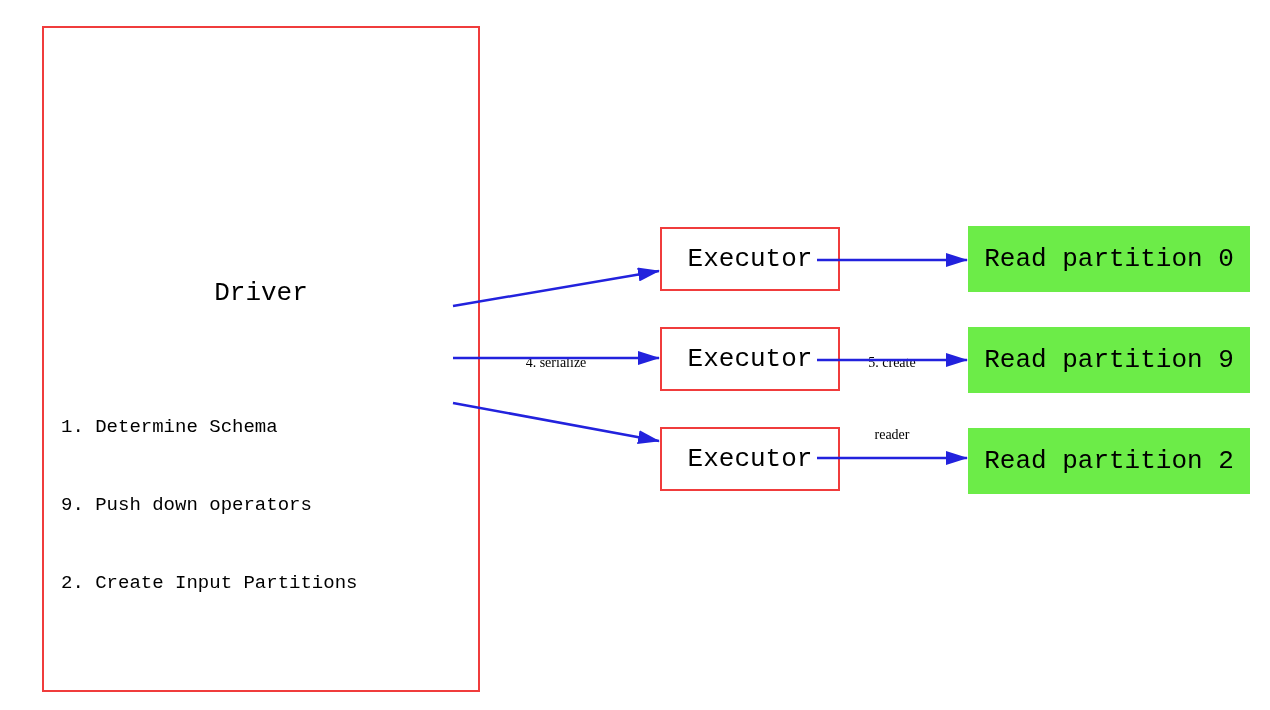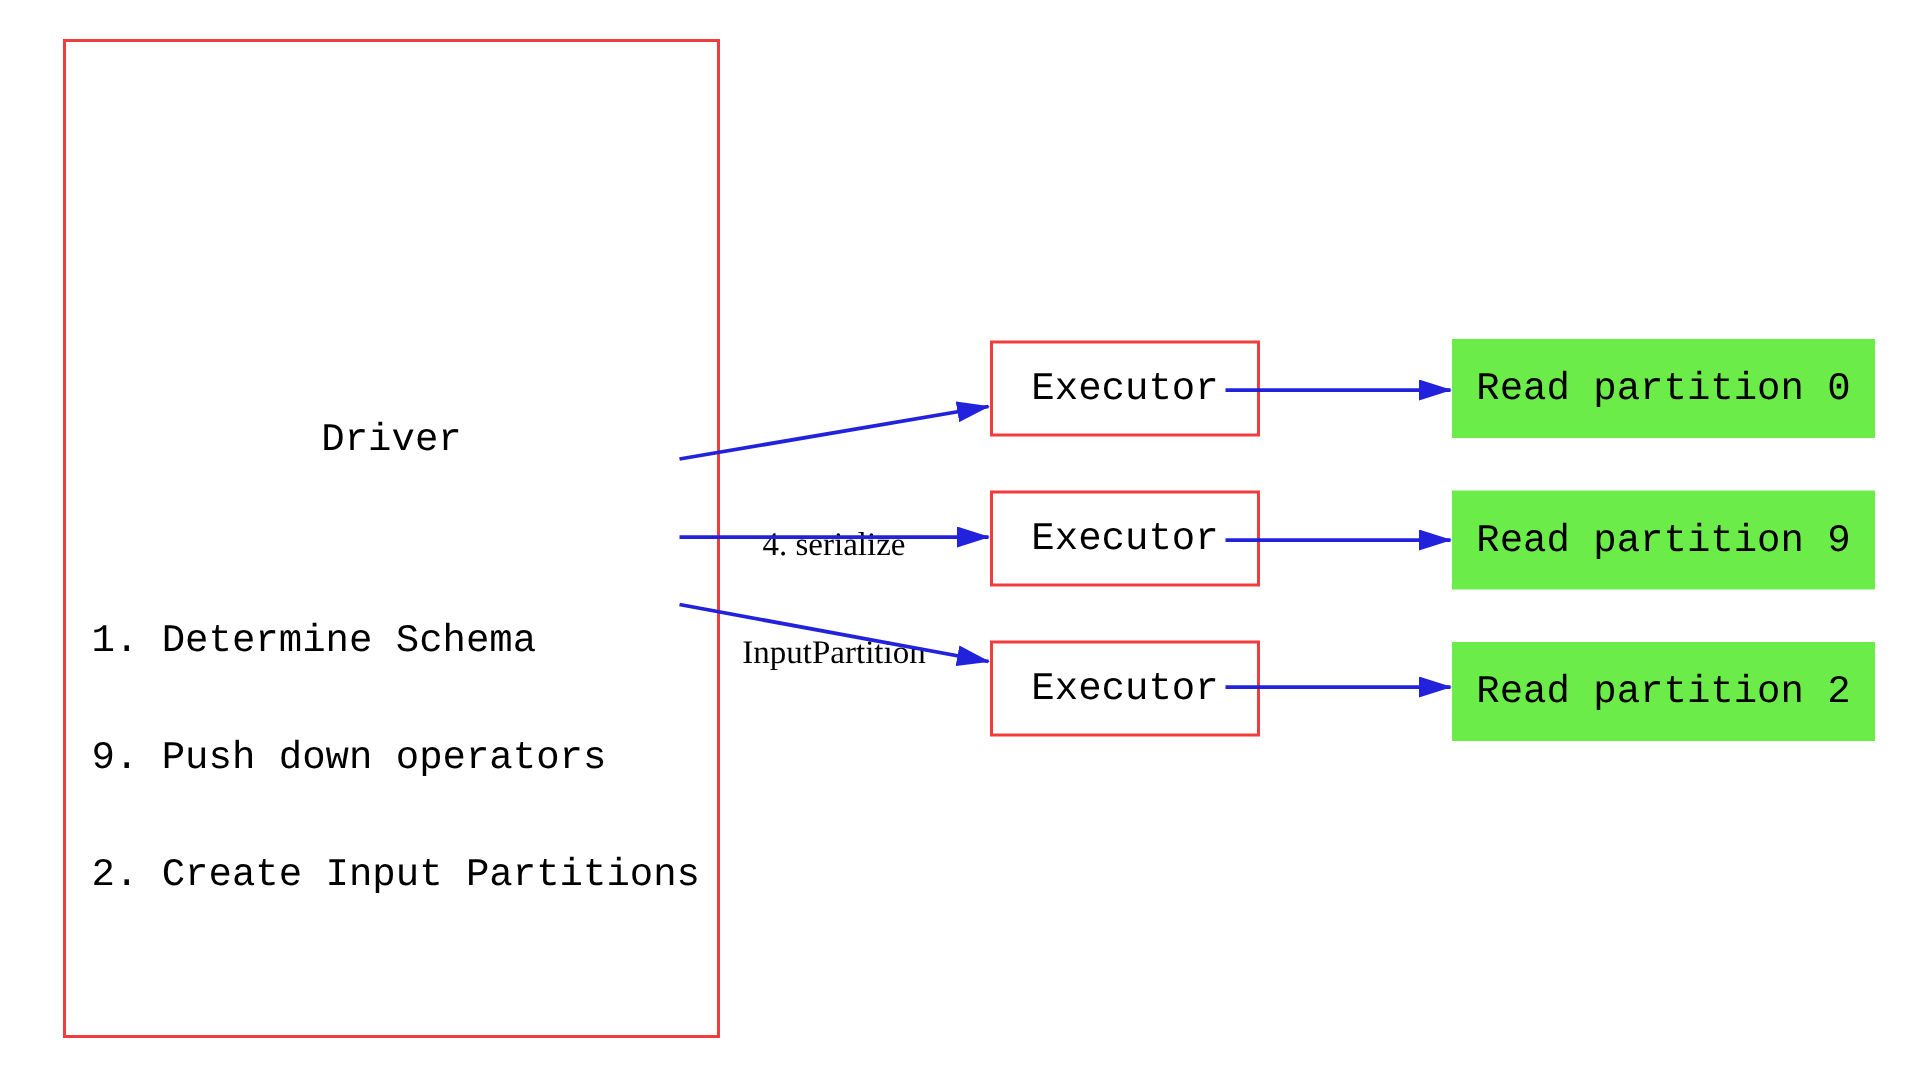--- a/index.html
+++ b/index.html
@@ -30,21 +30,21 @@
   .driver-title {
     position: absolute;
     left: 0; top: 250px; width: 100%;
     text-align: center;
     font-size: 26px;
     white-space: pre;
   }
   .driver-steps {
     position: absolute;
     left: 17px; top: 334px;
-    font-size: 26px;
+    font-size: 19px;
     line-height: 26px;
     white-space: pre;
   }
   .driver-steps .step { height: 26px; }
 
   .executor-box {
     position: absolute;
     left: 660px; width: 180px; height: 64px;
     border: 2px solid var(--box-border);
     background: var(--background);
@@ -64,21 +64,21 @@
     font-size: 26px;
     white-space: pre;
   }
   .partition-0 { top: 226px; }
   .partition-1 { top: 327px; }
   .partition-2 { top: 428px; justify-content: center; }
 
   .edge-label {
     position: absolute;
     font-family: "Liberation Serif", "DejaVu Serif", serif;
-    font-size: 22px;
+    font-size: 14px;
     line-height: 24px;
     text-align: center;
     white-space: pre;
   }
   .edge-label-serialize { left: 456px; top: 303px; width: 200px; }
   .edge-label-reader    { left: 812px; top: 303px; width: 160px; }
 
   .arrow-layer {
     position: absolute;
     left: 0; top: 0; width: 1270px; height: 710px;
@@ -116,21 +116,24 @@
   </div>
   <div class="partition-box partition-1">
     <span>Read partition 9</span>
   </div>
   <div class="partition-box partition-2">
     <span>Read partition 2</span>
   </div>
 
   <div class="edge-label edge-label-serialize">
     <div>4. serialize</div>
-    <div>InputPartition</div>
+  </div>
+  <div class="edge-label edge-label-reader">
+    <div>5. create</div>
+    <div>reader</div>
   </div>
 
   <svg class="arrow-layer" viewBox="0 0 1270 710" xmlns="http://www.w3.org/2000/svg" aria-hidden="true">
     <defs>
       <marker id="ah" markerUnits="userSpaceOnUse" markerWidth="22" markerHeight="14" refX="21" refY="7" orient="auto">
         <path class="arrow-head-path" d="M0,0 L22,7 L0,14 Z"></path>
       </marker>
     </defs>
     <line class="arrow-line" x1="453" y1="306" x2="659" y2="271" marker-end="url(#ah)"></line>
     <line class="arrow-line" x1="453" y1="358" x2="659" y2="358" marker-end="url(#ah)"></line>

